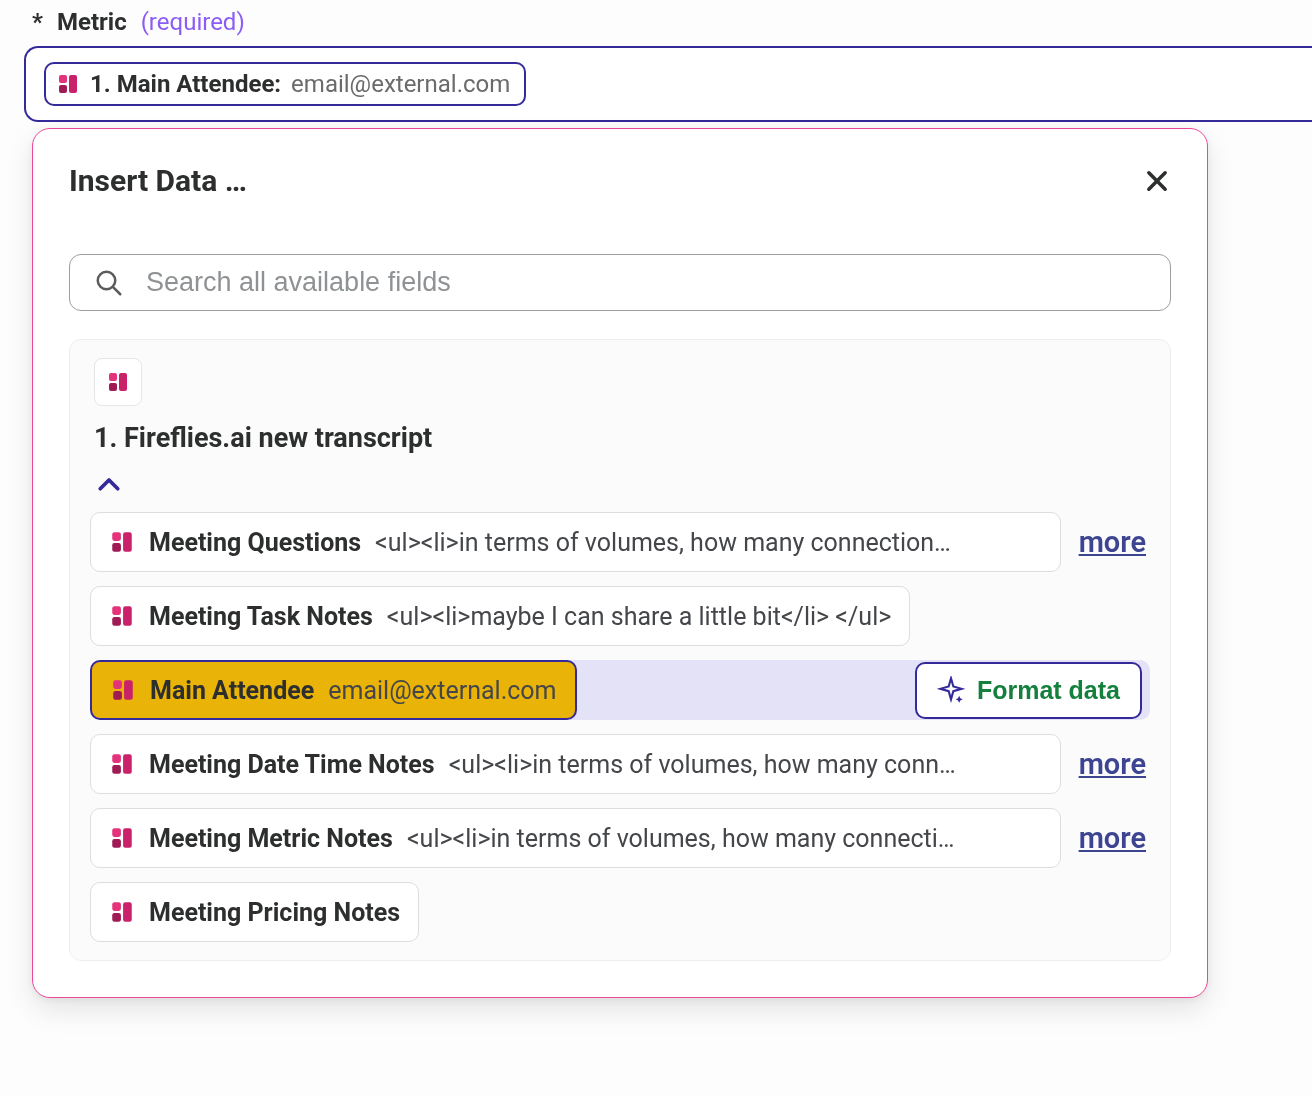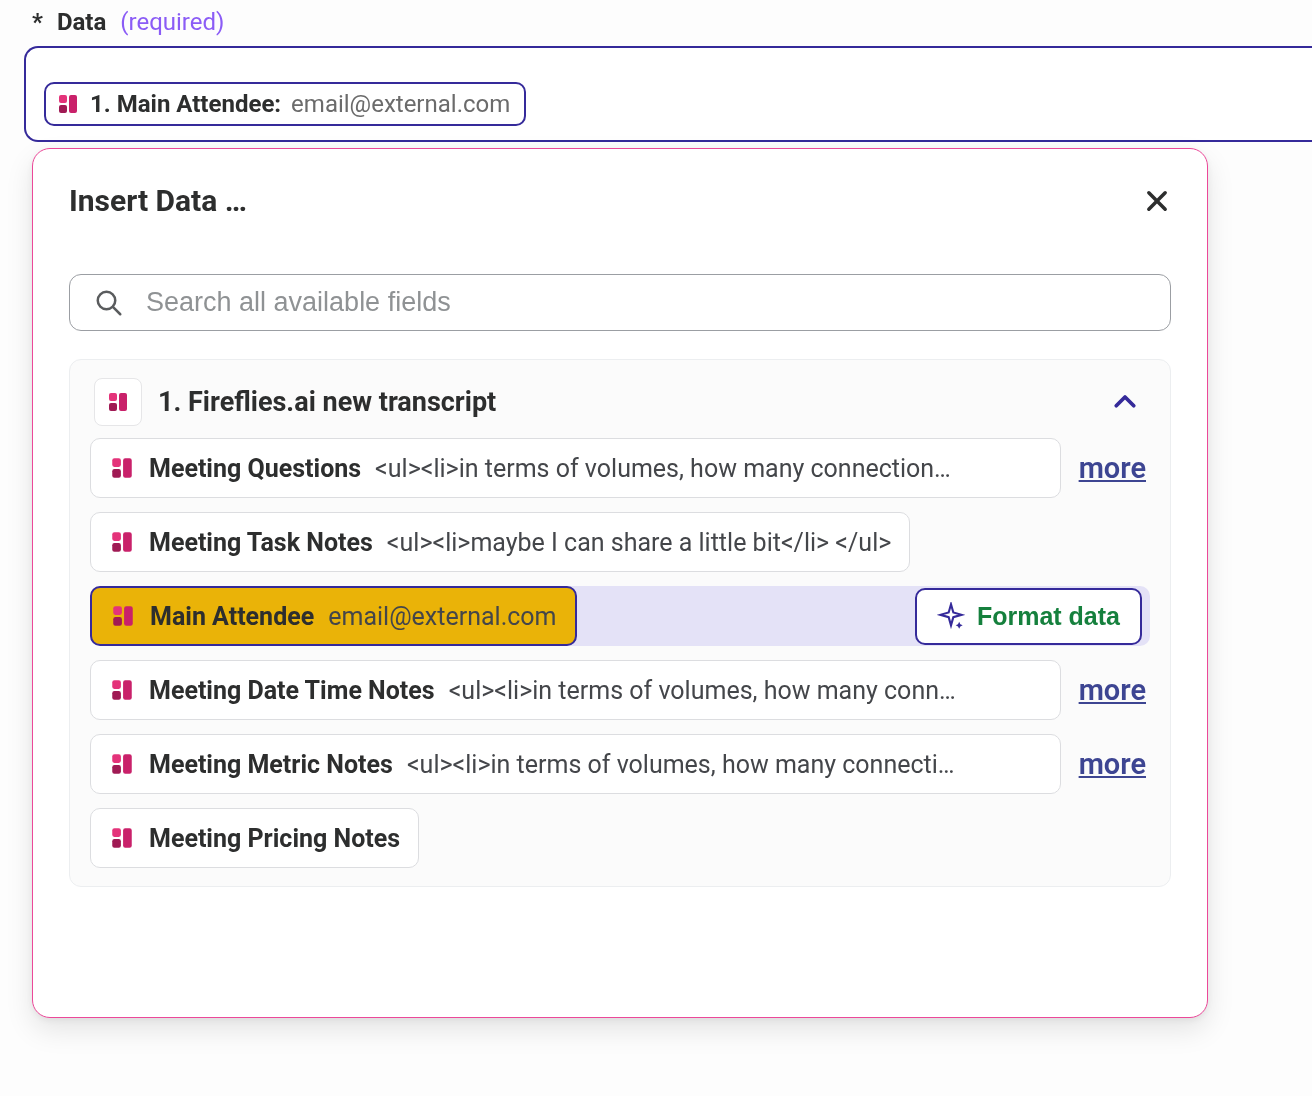--- a/index.html
+++ b/index.html
@@ -37,21 +37,20 @@
   .pill {
     display: inline-flex;
     align-items: center;
     gap: 10px;
     border: 2px solid #352a9a;
     border-radius: 10px;
     background: #fff;
     padding: 6px 14px 6px 10px;
     font-size: 24px;
     font-weight: 400;
-    margin-top: 20px;
   }
   .pill .pill-name { font-weight: 700; }
   .pill .pill-value { color: #6b6b6b; }
 
   .fireflies-icon {
     width: 24px;
     height: 24px;
     flex: 0 0 24px;
   }
 
@@ -102,24 +101,25 @@
 
   .section {
     margin-top: 28px;
     border: 1px solid #eceef0;
     border-radius: 12px;
     padding: 14px 20px 18px 20px;
     background: #fbfbfb;
   }
   .section-header {
     display: flex;
-    align-items: center;
+    align-items: flex-start;
     gap: 16px;
     padding: 4px 10px 12px 4px;
     cursor: pointer;
+    flex-direction: column;
   }
   .app-icon-box {
     width: 48px; height: 48px;
     border: 1px solid #e6e6e8;
     border-radius: 8px;
     background: #fff;
     display: flex; align-items: center; justify-content: center;
   }
   .section-title { font-size: 27px; font-weight: 700; flex: 1; }
   .chevron { width: 30px; height: 30px; color: #352a9a; }
@@ -208,21 +208,21 @@
       <path d="M12 2 L14 9 L21 11 L14 13 L12 20 L10 13 L3 11 L10 9 Z" fill="none" stroke="currentColor" stroke-width="1.8"></path>
       <path d="M19 17 L20 19 L22 20 L20 21 L19 23 L18 21 L16 20 L18 19 Z" fill="currentColor"></path>
     </symbol>
   </defs>
 </svg>
 
 <div class="container">
 
   <div class="field-label-row">
     <span class="asterisk">*</span>
-    <span class="label">Data</span>
+    <span class="label">Metric</span>
     <span class="req">(required)</span>
   </div>
 
   <div class="value-input-box">
     <span class="pill">
       <svg class="fireflies-icon">
           <use href="#sym-fireflies"></use>
         </svg>
       <span class="pill-name">1. Main Attendee:</span>
       <span class="pill-value">email@external.com</span>

